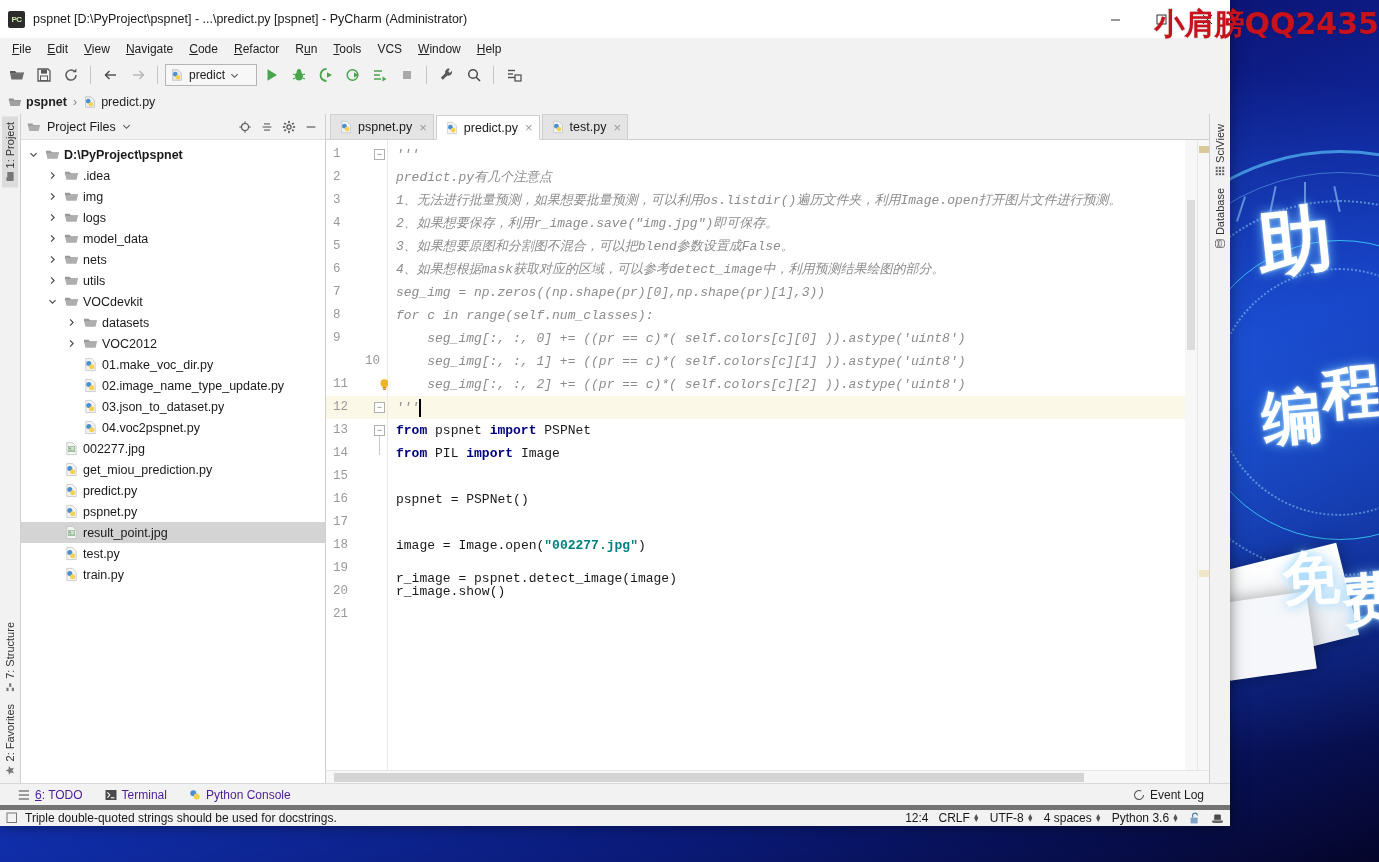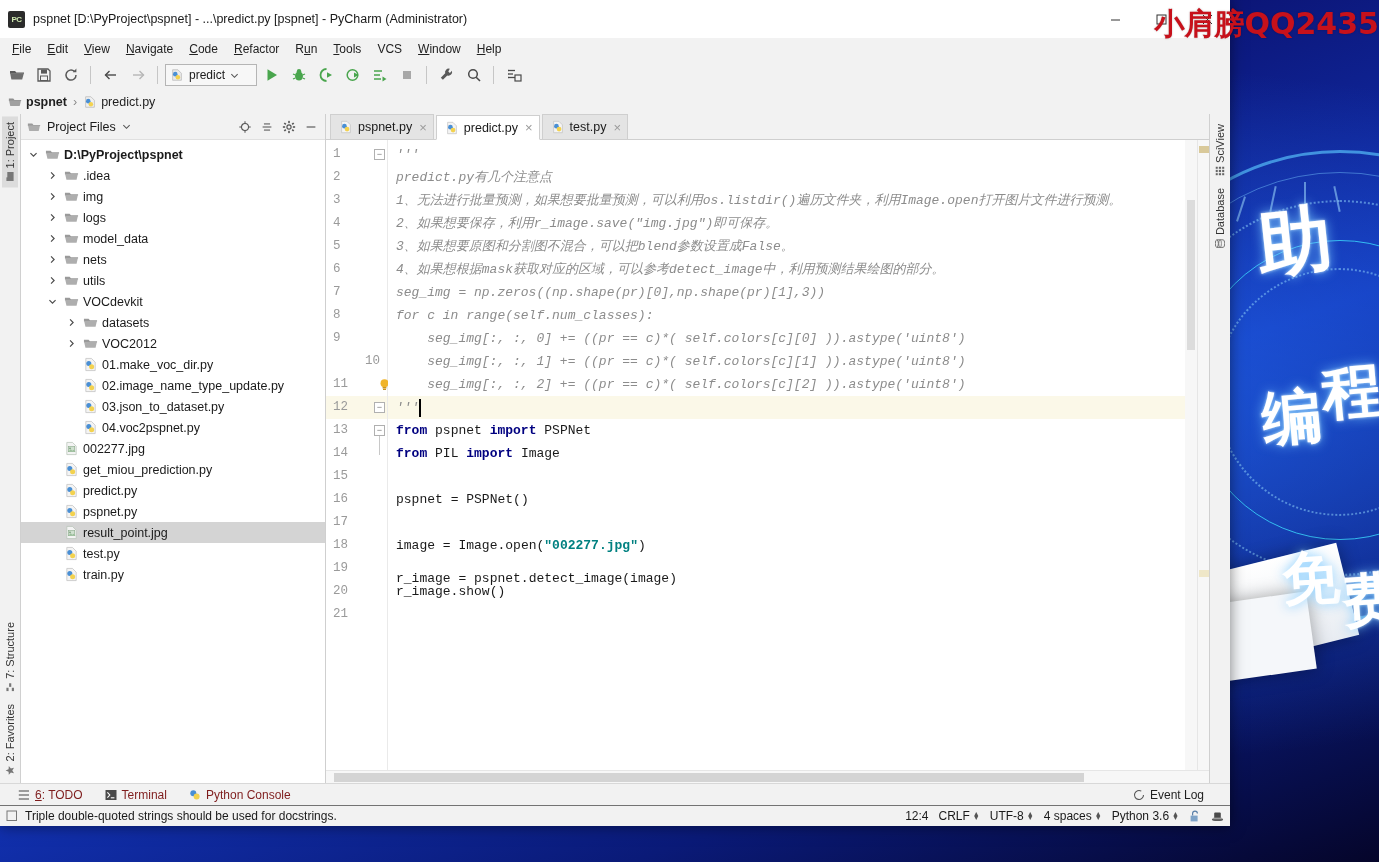--- a/index.html
+++ b/index.html
@@ -212,27 +212,27 @@
     width:21px; background:#f2f2f2; border-left:1px solid #d0d0d0;
     display:flex; flex-direction:column; align-items:center; padding-top:4px; flex:none;
   }
 
   
   #toolwin-bar {
     height:22px; background:#f2f2f2; display:flex; align-items:center;
     padding-left:18px; gap:22px; flex:none; border-top:1px solid #d8d8d8;
     position:relative;
   }
-  .tw-item { display:flex; align-items:center; gap:5px; font-size:12px; color:#7f1d1d; }
+  .tw-item { display:flex; align-items:center; gap:5px; font-size:12px; color:#4c1d95; }
   .tw-item u { text-decoration:underline; }
   #eventlog { position:absolute; right:26px; display:flex; align-items:center; gap:5px; font-size:12px; }
 
   #statusbar {
     height:21px; background:#f2f2f2; display:flex; align-items:center;
-    padding-left:6px; gap:7px; flex:none; border-top:1px solid #737373;
+    padding-left:6px; gap:7px; flex:none; border-top:5px solid #737373;
     position:relative; font-size:12px;
   }
   #status-msg { color:#1a1a1a; }
   #status-right { position:absolute; right:6px; display:flex; align-items:center; gap:10px; }
   .sr { display:flex; align-items:center; gap:3px; color:#1a1a1a; }
   .updown { display:inline-flex; flex-direction:column; line-height:4px; font-size:7px; color:#555; }
 
   
   #watermark {
     position:absolute; right:0; top:4px; z-index:50;

